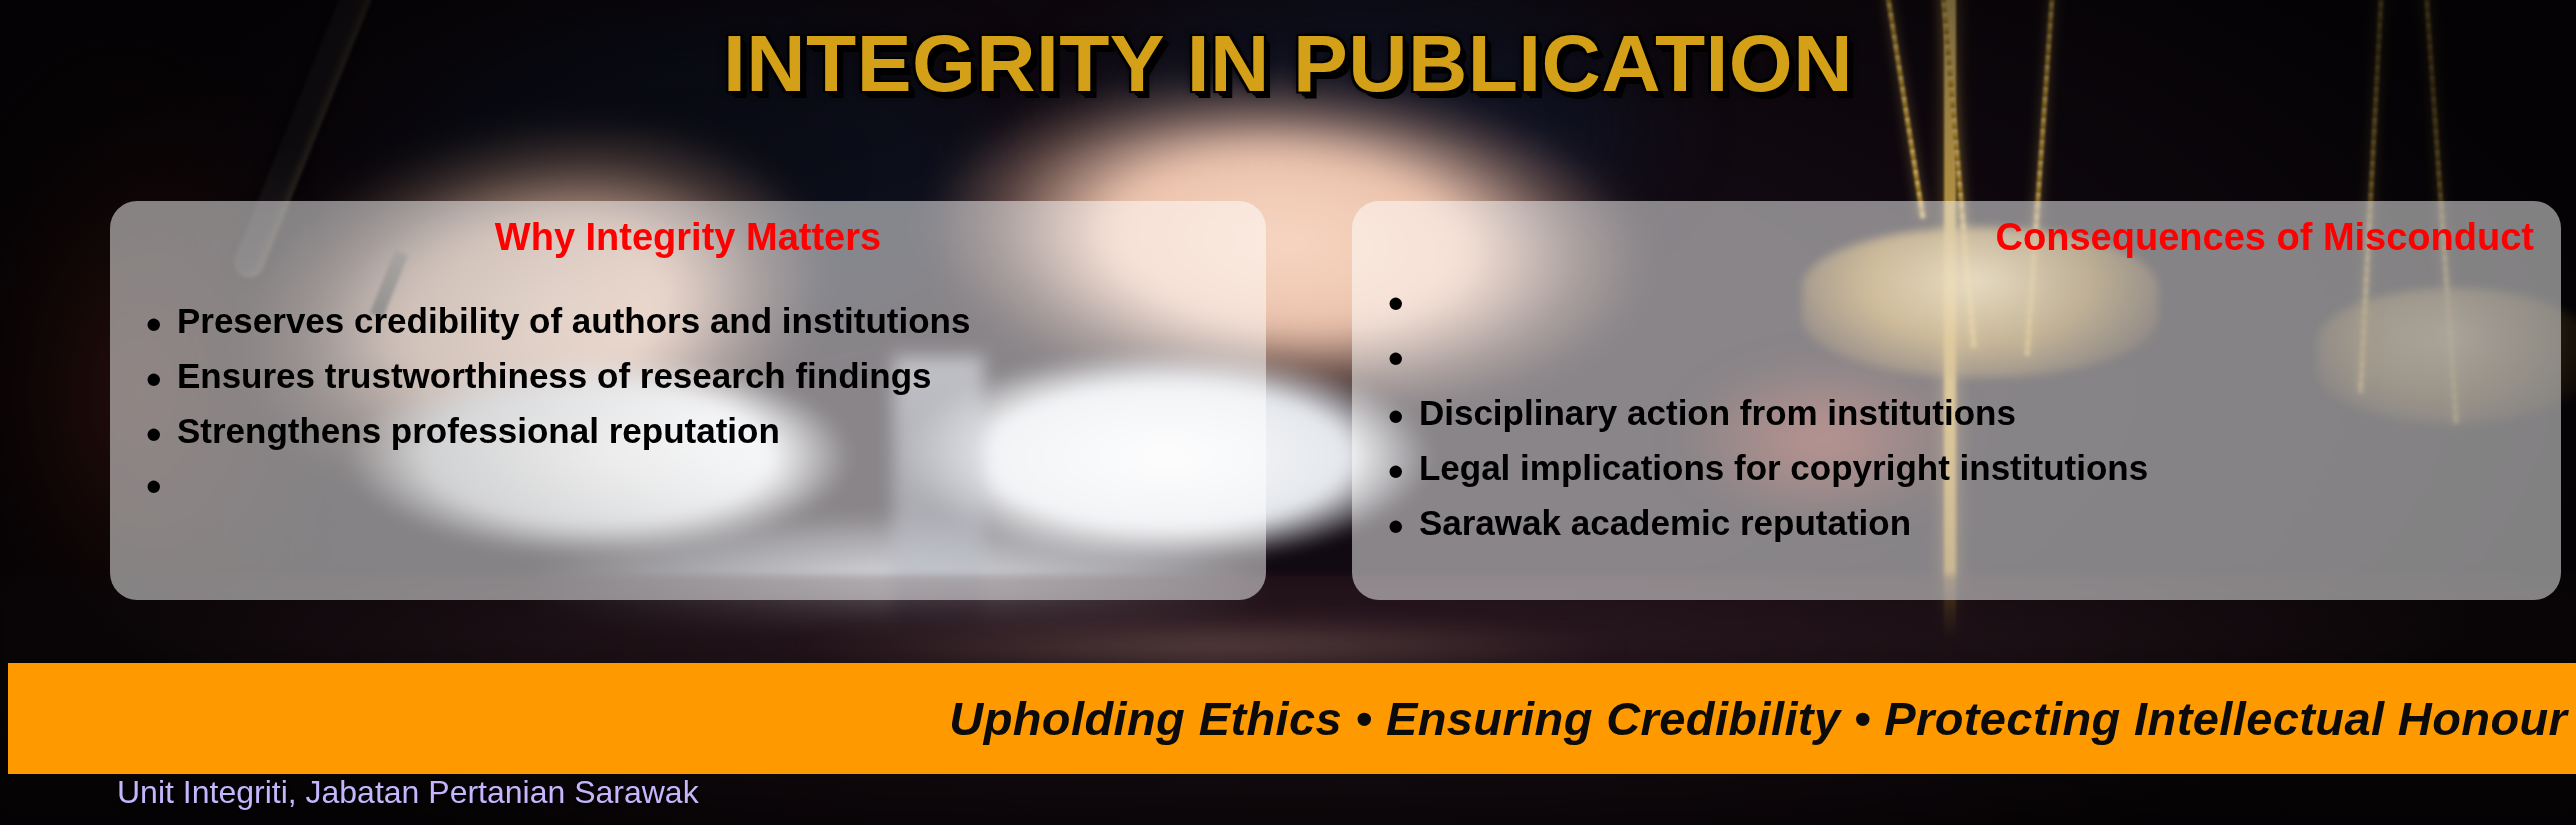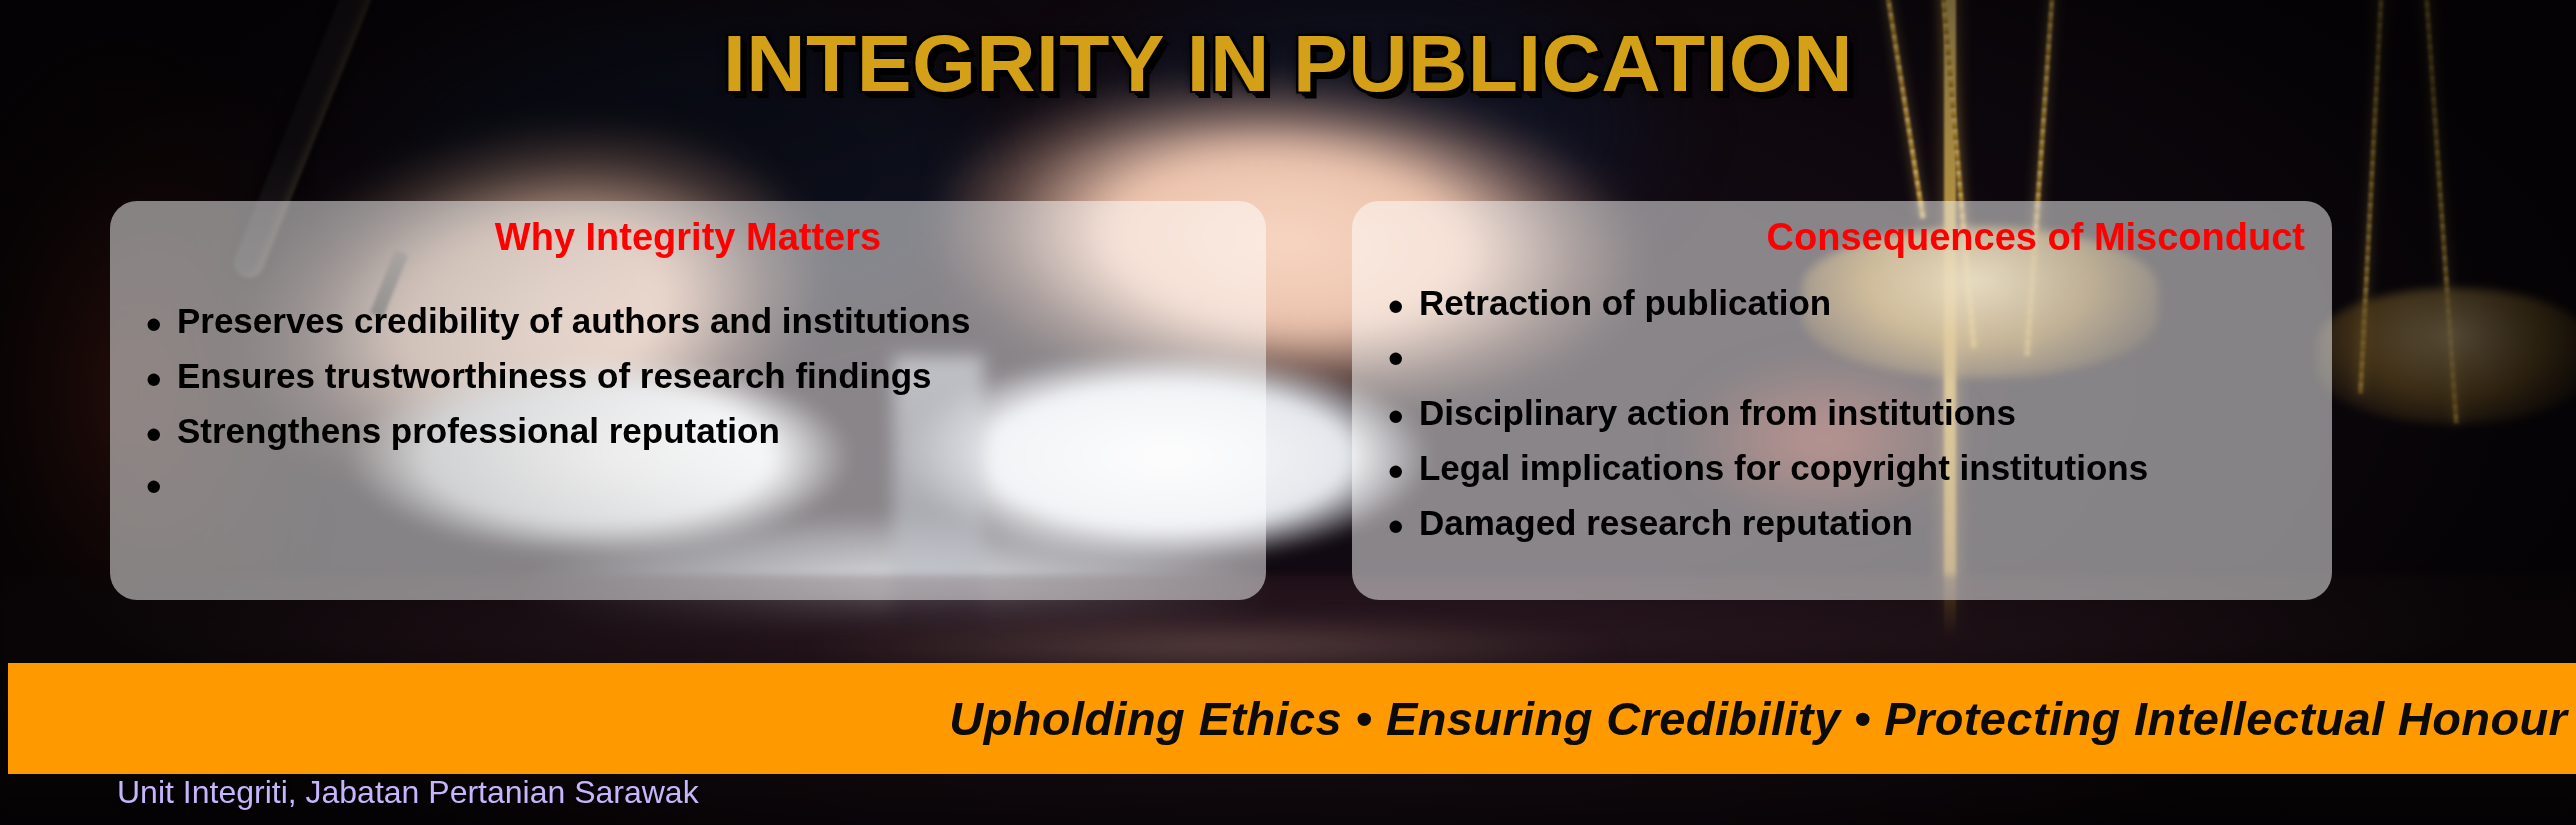--- a/index.html
+++ b/index.html
@@ -160,21 +160,21 @@
   
   .card{
     position:absolute;
     top:201px; height:399px;
     border-radius:27px;
     background:rgba(255,255,255,0.50);
     backdrop-filter:blur(1.5px);
     box-sizing:border-box;
   }
   #card-left{left:110px;width:1156px;}
-  #card-right{left:1352px;width:980px;}
+  #card-right{left:1352px;width:1209px;}
 
   .card-title{
     position:absolute;top:15px;
     font-size:38px;font-weight:bold;
     color:var(--red,#FF0000);
     white-space:nowrap;
     line-height:1.15;
   }
   #card-left .card-title{left:0;width:100%;text-align:center;}
   #card-right .card-title{right:27px;text-align:right;}
@@ -280,36 +280,35 @@
         <span class="dot">●</span>
       </li>
     </ul>
   </div>
 
   <div class="card" id="card-right">
     <div class="card-title">Consequences of Misconduct</div>
     <ul class="bullets">
       <li>
         <span class="dot">●</span>
-        <span class="btext">Retraction of publication</span>
       </li>
       <li>
         <span class="dot">●</span>
       </li>
       <li>
         <span class="dot">●</span>
         <span class="btext">Disciplinary action from institutions</span>
       </li>
       <li>
         <span class="dot">●</span>
         <span class="btext">Legal implications for copyright institutions</span>
       </li>
       <li>
         <span class="dot">●</span>
-        <span class="btext">Damaged research reputation</span>
+        <span class="btext">Sarawak academic reputation</span>
       </li>
     </ul>
   </div>
 
   <div id="tagline-band">
     <div id="tagline">Upholding Ethics • Ensuring Credibility • Protecting Intellectual Honour</div>
   </div>
 
   <div id="footer">Unit Integriti, Jabatan Pertanian Sarawak</div>
 

